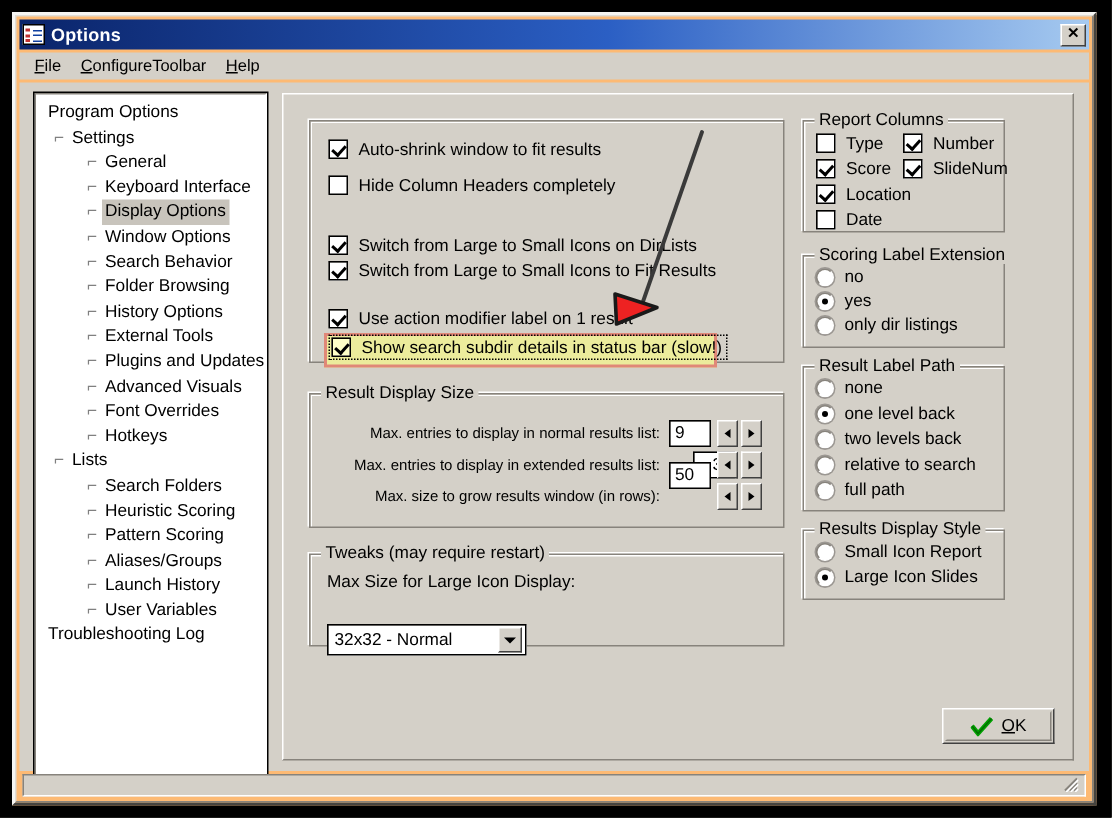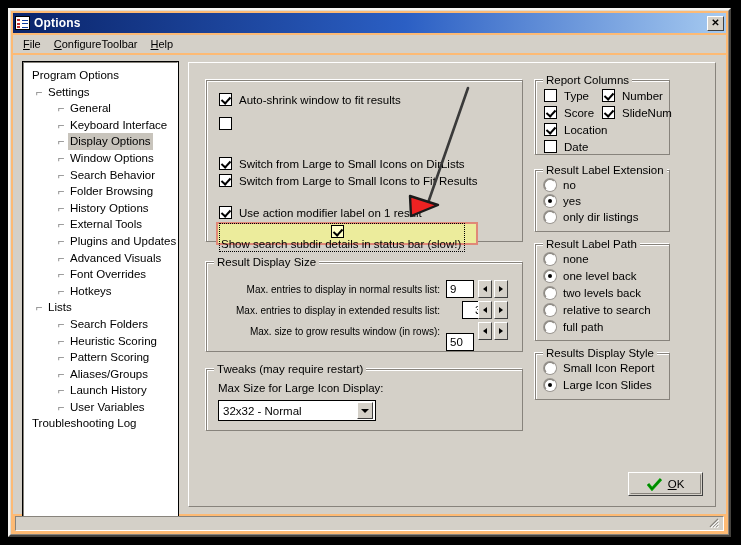--- a/index.html
+++ b/index.html
@@ -84,21 +84,21 @@
   
   .rad{width:12px;height:12px;border-radius:50%;background:#fff;box-sizing:border-box;
       border:1px solid #87837c;border-right-color:#fff;border-bottom-color:#fff;
       box-shadow:0 0 0 1px #9b9792;
       position:relative;flex:0 0 auto;margin-right:7px;cursor:default;}
   .rad.on::after{content:"";position:absolute;left:3px;top:3px;width:4px;height:4px;
       border-radius:50%;background:#000;}
 
   
   .highlight{position:absolute;background:#ecec9c;border:2px solid #e08878;}
-  .hl-focus{outline:1px dotted #000;outline-offset:1px;flex-direction:column;}
+  .hl-focus{outline:1px dotted #000;outline-offset:1px;}
 
   
   .numfield{position:absolute;width:28px;height:18px;background:#fff;
      border-top:1px solid #87837c;border-left:1px solid #87837c;
      border-right:1px solid #fff;border-bottom:1px solid #fff;
      outline:1px solid #000;outline-offset:-1px;box-sizing:border-box;
      font-size:11.5px;line-height:16px;padding-left:3px;color:#000;}
   .spin{position:absolute;width:32px;height:18px;display:flex;}
   .spbtn{width:15px;height:18px;background:#d4d0c8;box-sizing:border-box;
      border-top:1px solid #fff;border-left:1px solid #fff;
@@ -269,20 +269,21 @@
 
         <div class="group" style="left:17px;top:17px;width:315px;height:160px;">
 
           <div class="row" style="left:12px;top:12px;">
             <span class="cb checked"></span>
             <span class="lbl">Auto-shrink window to fit results</span>
           </div>
 
           <div class="row" style="left:12px;top:36px;">
             <span class="cb"></span>
+            <span class="lbl">Hide Column Headers completely</span>
           </div>
 
           <div class="row" style="left:12px;top:76px;">
             <span class="cb checked"></span>
             <span class="lbl">Switch from Large to Small Icons on DirLists</span>
           </div>
 
           <div class="row" style="left:12px;top:93px;">
             <span class="cb checked"></span>
             <span class="lbl">Switch from Large to Small Icons to Fit Results</span>
@@ -319,35 +320,35 @@
           <div class="spin" style="left:271px;top:38px;">
             <span class="spbtn">
                   <span class="tri tri-l"></span>
                 </span>
             <span class="spbtn">
                   <span class="tri tri-r"></span>
                 </span>
           </div>
 
           <div class="lblr" style="left:10px;top:63px;width:223px;">Max. size to grow results window (in rows):</div>
-          <div class="numfield" style="left:239px;top:70px;">50</div>
+          <div class="numfield" style="left:239px;top:45px;">50</div>
           <div class="spin" style="left:271px;top:59px;">
             <span class="spbtn">
                   <span class="tri tri-l"></span>
                 </span>
             <span class="spbtn">
                   <span class="tri tri-r"></span>
                 </span>
           </div>
         </div>
 
         <div class="group" style="left:17px;top:306px;width:315px;height:60px;">
           <span class="gcap">Tweaks (may require restart)</span>
           <div class="lbl" style="position:absolute;left:11px;top:12px;">Max Size for Large Icon Display:</div>
-          <div class="combo" style="left:11px;top:30px;width:158px;justify-content:space-between;">
+          <div class="combo" style="left:11px;top:46px;width:133px;justify-content:space-between;">
             <span class="ctext">32x32 - Normal</span>
             <span class="carrow">
                   <span class="tri-d"></span>
                 </span>
           </div>
         </div>
 
         <div class="group" style="left:346px;top:17px;width:133px;height:73px;">
           <span class="gcap">Report Columns</span>
 
@@ -373,21 +374,21 @@
             <span class="cb checked"></span>
             <span class="lbl">Location</span>
           </div>
           <div class="row" style="left:8px;top:59px;">
             <span class="cb"></span>
             <span class="lbl">Date</span>
           </div>
         </div>
 
         <div class="group" style="left:346px;top:107px;width:133px;height:60px;">
-          <span class="gcap">Result Label Extension</span>
+          <span class="gcap">Scoring Label Extension</span>
           <div class="row" style="left:8px;top:8px;">
             <span class="rad"></span>
             <span class="lbl">no</span>
           </div>
           <div class="row" style="left:8px;top:24px;">
             <span class="rad on"></span>
             <span class="lbl">yes</span>
           </div>
           <div class="row" style="left:8px;top:40px;">
             <span class="rad"></span>

